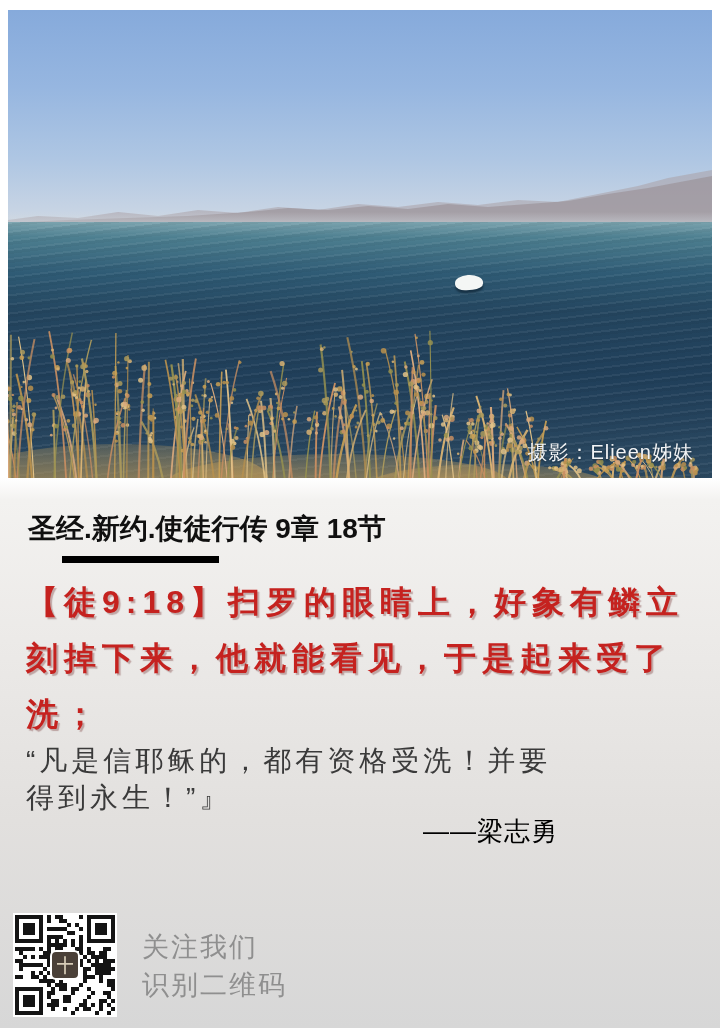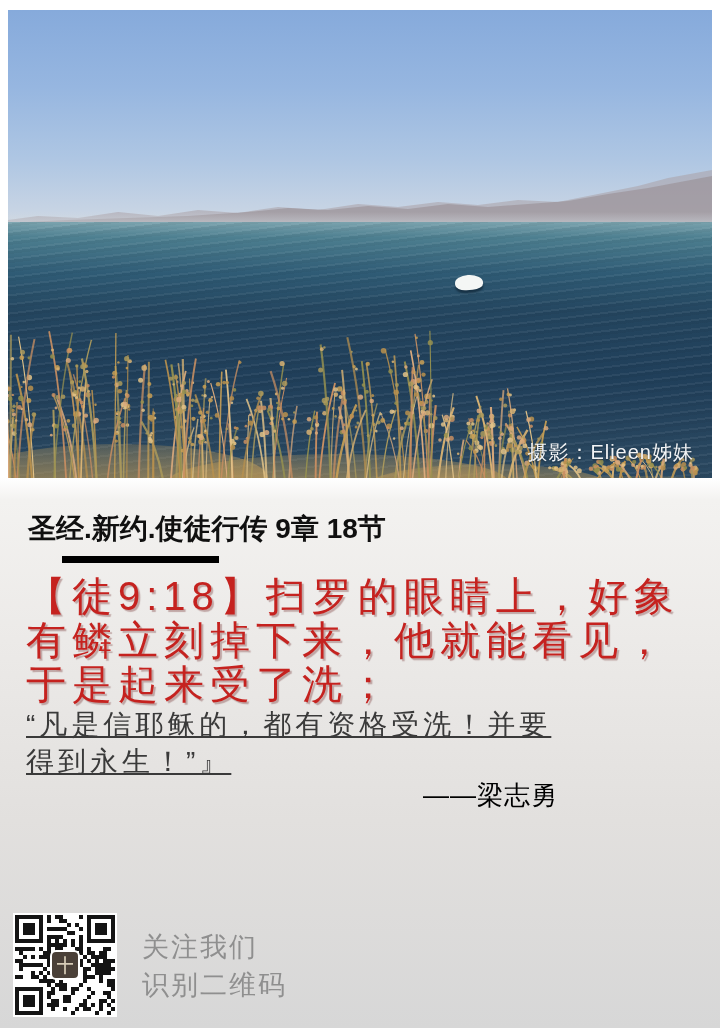--- a/index.html
+++ b/index.html
@@ -23,25 +23,25 @@
   .boat { position:absolute; left:447px; top:265px; width:28px; height:15px; background:#f4f6f5;
     border-radius:55% 60% 45% 45%; box-shadow:0 3px 2px rgba(10,25,40,.55); transform:rotate(-4deg); z-index:3; }
   .grass { position:absolute; left:0; bottom:-2px; width:704px; height:170px; z-index:4; }
   .photo-caption { position:absolute; right:18px; bottom:12px; z-index:5;
     font-size:20px; letter-spacing:1px; color:var(--caption-white,#f2f4f6); text-shadow:0 1px 2px rgba(0,0,0,.4); }
 
   
   .content { position:absolute; top:484px; left:0; width:584px; padding:0 26px; box-sizing:border-box;margin-top:28px; }
   .title { margin:0 0 0 2px; font-size:28px; line-height:34px; font-weight:bold; color:var(--title-black,#101010); letter-spacing:0px; }
   .title-underline { width:157px; height:7px; background:#000; margin:10px 0 0 36px; }
-  .verse { margin:11px 0 0 0; width:672px; font-size:40px; line-height:44px; font-weight:normal;
+  .verse { margin:11px 0 0 0; width:672px; font-size:32px; line-height:56px; font-weight:bold;
     color:var(--verse-red,#c5221f); letter-spacing:6px; text-shadow:2px 2px 1px rgba(90,10,10,.3); }
   .para { margin:0; font-size:28px; line-height:37px; letter-spacing:4px; color:var(--body-text,#3a3a3a); }
   .para-1 { margin-top:26px; }
-  .para-2 { margin-top:0;text-decoration:underline; }
+  .para-2 { margin-top:0; }
   .attribution { margin-top:0; text-align:right; font-size:26px; line-height:30px; color:#000000; letter-spacing:1px; }
 
   
   .qr { position:absolute; left:13px; top:913px; width:104px; height:104px; }
   .qr-text { position:absolute; left:142px; top:928px; font-size:27px; line-height:38px;
     color:var(--footer-gray,#8f8f8f); letter-spacing:2px; }
   .website { position:absolute; right:10px; top:981px; font-size:35px; color:var(--website-black,#0a0a0a); letter-spacing:0.5px; }
 </style>
 </head>
 <body>

